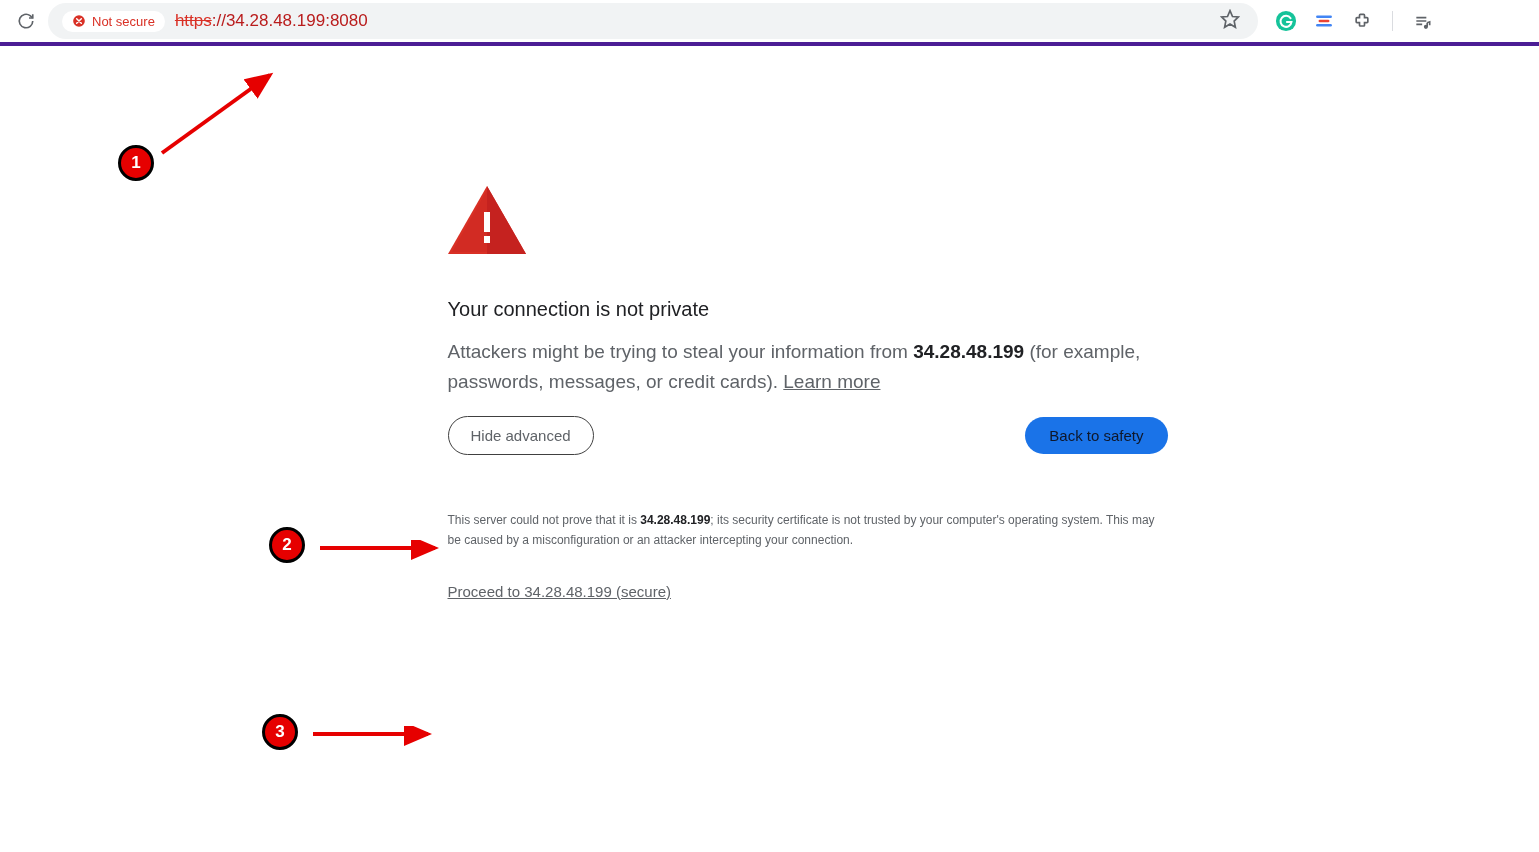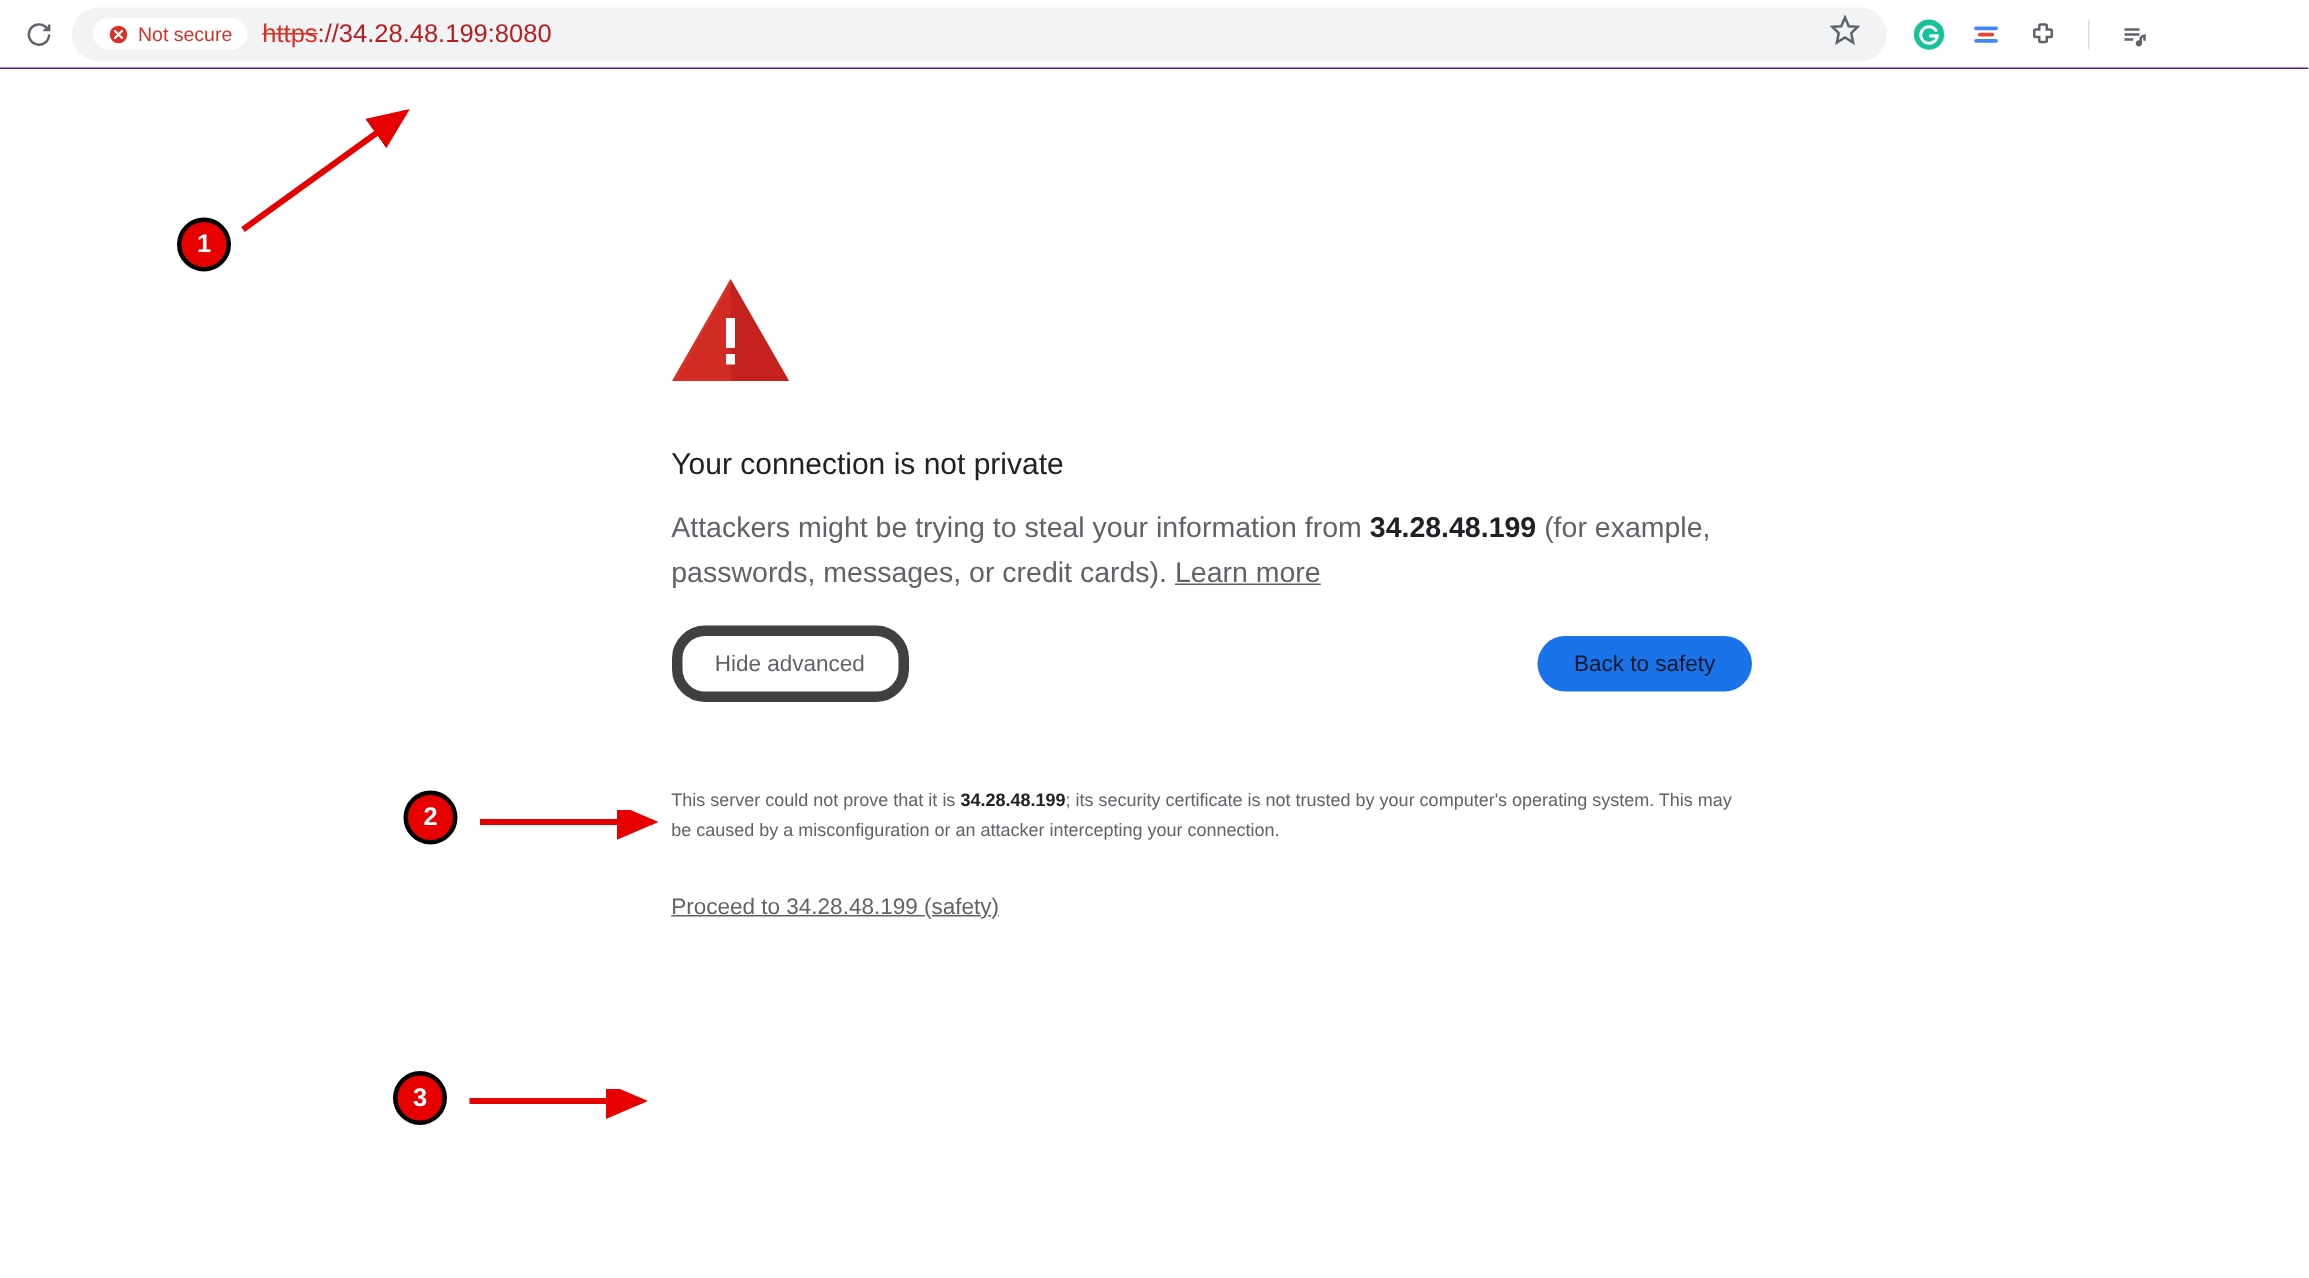--- a/index.html
+++ b/index.html
@@ -1,19 +1,19 @@
 <!DOCTYPE html>
 <html><head>
   <meta charset="utf-8">
   <style>
     * { margin: 0; padding: 0; box-sizing: border-box; }
     body { font-family: 'Segoe UI', Arial, sans-serif; background: #ffffff; width: 1539px; height: 852px; position: relative; overflow: hidden; }
     
     
-    .toolbar { height: 46px; display: flex; align-items: center; padding: 0 12px; border-bottom: 1px solid #4c1d95; gap: 8px; }
+    .toolbar { height: 46px; display: flex; align-items: center; padding: 0 12px; border-bottom: 4px solid #4c1d95; gap: 8px; }
     .reload-btn { width: 28px; height: 28px; display: flex; align-items: center; justify-content: center; cursor: pointer; border-radius: 50%; }
     .address-bar { flex: 1; height: 36px; background: #f1f3f4; border-radius: 18px; display: flex; align-items: center; padding: 0 14px; gap: 10px; max-width: 1210px; }
     .security-chip { display: flex; align-items: center; gap: 6px; background: #fff; border-radius: 12px; padding: 3px 10px; color: #d93025; font-size: 13px; font-weight: 500; }
     .url-text { font-size: 17px; color: #202124; flex: 1; display: flex; align-items: center; }
     .https-strike { text-decoration: line-through; color: #d93025; }
     .url-rest { color: #b91c1c; }
     .star-btn { cursor: pointer; color: #5f6368; padding: 4px; }
     .toolbar-icons { display: flex; align-items: center; gap: 14px; padding-left: 8px; }
     .toolbar-icon { width: 24px; height: 24px; display: flex; align-items: center; justify-content: center; cursor: pointer; color: #5f6368; }
     .divider { width: 1px; height: 20px; background: #dadce0; margin: 0 4px; }
@@ -21,21 +21,21 @@
     
     .interstitial { max-width: 720px; margin: 0 auto; padding: 140px 0 0 0; position: relative; left: 38px; }
     .warning-icon { margin-bottom: 40px; }
     .heading { font-size: 20px; color: #202124; font-weight: 400; margin-bottom: 16px; }
     .message { font-size: 19px; color: #5f6368; line-height: 1.6; margin-bottom: 18px; }
     .message strong { color: #202124; font-weight: 600; }
     .learn-more { color: #5f6368; text-decoration: underline; cursor: pointer; }
     .error-code { font-size: 13px; color: #5f6368; font-family: monospace; margin-bottom: 60px; letter-spacing: 0.3px; }
     
     .button-row { display: flex; justify-content: space-between; align-items: center; margin-bottom: 55px; }
-    .btn-secondary { border: 7px solid #404040; background: #fff; color: #5f6368; padding: 10px 22px; border-radius: 22px; font-size: 15px; cursor: pointer; }
+    .btn-secondary { border: 1px solid #404040; background: #fff; color: #5f6368; padding: 10px 22px; border-radius: 22px; font-size: 15px; cursor: pointer; }
     .btn-primary { border: none; background: #1a73e8; color: #0f172a; padding: 10px 24px; border-radius: 22px; font-size: 15px; cursor: pointer; font-weight: 500; }
     
     .advanced-text { font-size: 12px; color: #5f6368; line-height: 1.7; margin-bottom: 32px; margin-top: 27px; }
     .advanced-text strong { color: #202124; font-weight: 600; }
     .proceed-link { font-size: 15px; color: #5f6368; text-decoration: underline; cursor: pointer; }
 
     
     .annotation { position: absolute; pointer-events: none; }
     .circle-num { width: 36px; height: 36px; border-radius: 50%; background: #e60000; border: 3px solid #000; color: #fff; font-weight: bold; font-size: 17px; display: flex; align-items: center; justify-content: center; }
     .arrow-svg { position: absolute; }
@@ -121,21 +121,21 @@
   
   <div class="button-row">
     <button class="btn-secondary">Hide advanced</button>
     <button class="btn-primary">Back to safety</button>
   </div>
   
   <p class="advanced-text">
     <span>This server could not prove that it is </span><strong>34.28.48.199</strong><span>; its security certificate is not trusted by your computer's operating system. This may be caused by a misconfiguration or an attacker intercepting your connection.</span>
   </p>
   
-  <a class="proceed-link">Proceed to 34.28.48.199 (safety)</a>
+  <a class="proceed-link">Proceed to 34.28.48.199 (secure)</a>
 </div>
 
 <div class="annotation" style="left:118px; top:145px;">
   <div class="circle-num">1</div>
 </div>
 <svg class="arrow-svg" style="left:150px; top:55px;" width="140" height="110">
   <defs>
       <marker id="ah1" markerWidth="8" markerHeight="8" refX="6" refY="3" orient="auto">
         <polygon points="0,0 7,3 0,6" fill="#e60000"></polygon>
       </marker>

